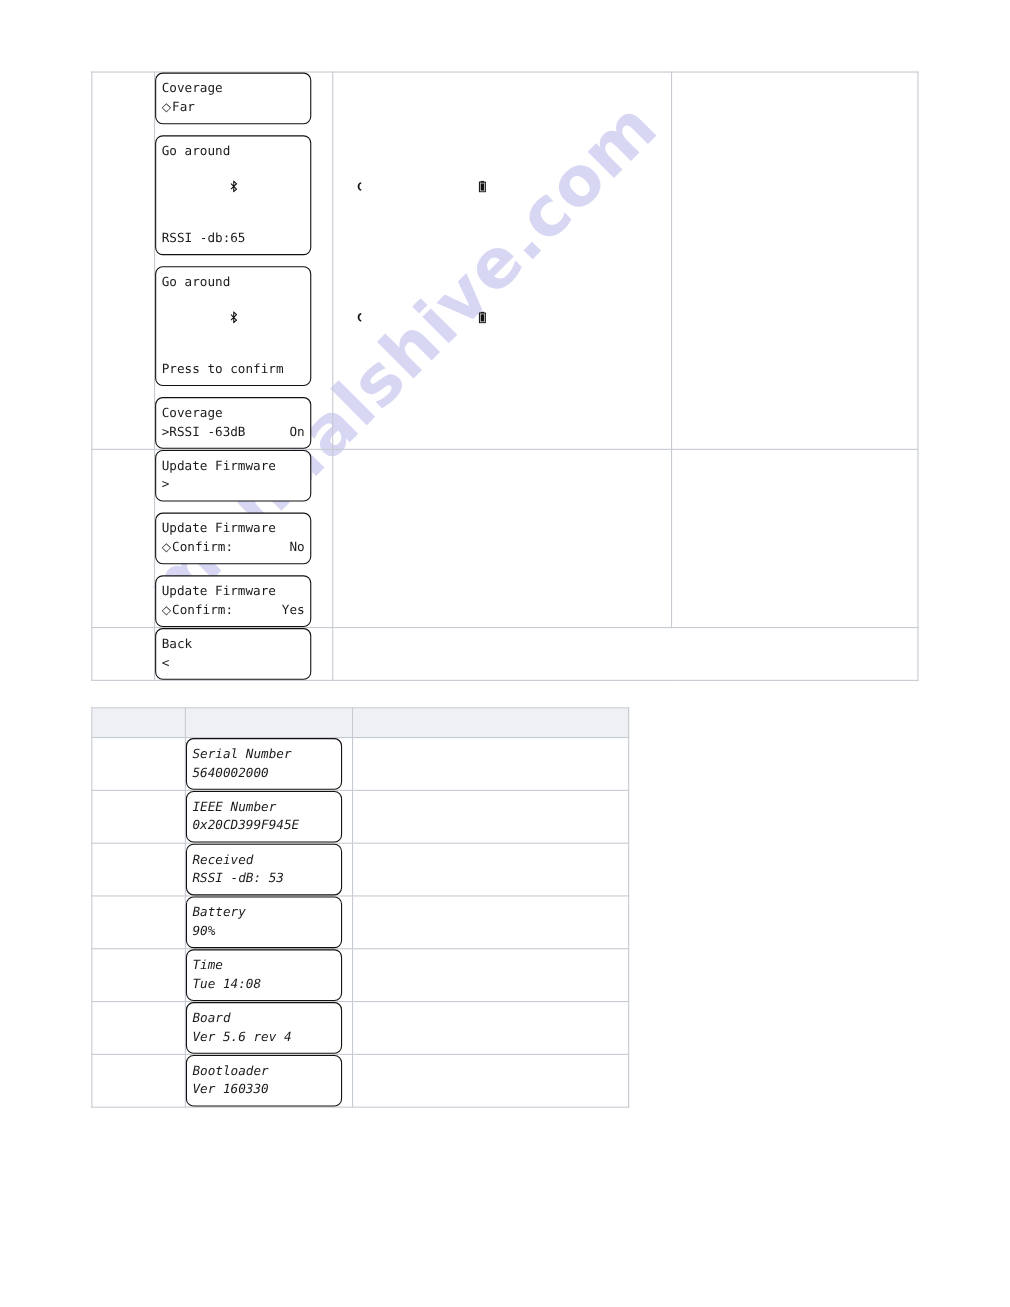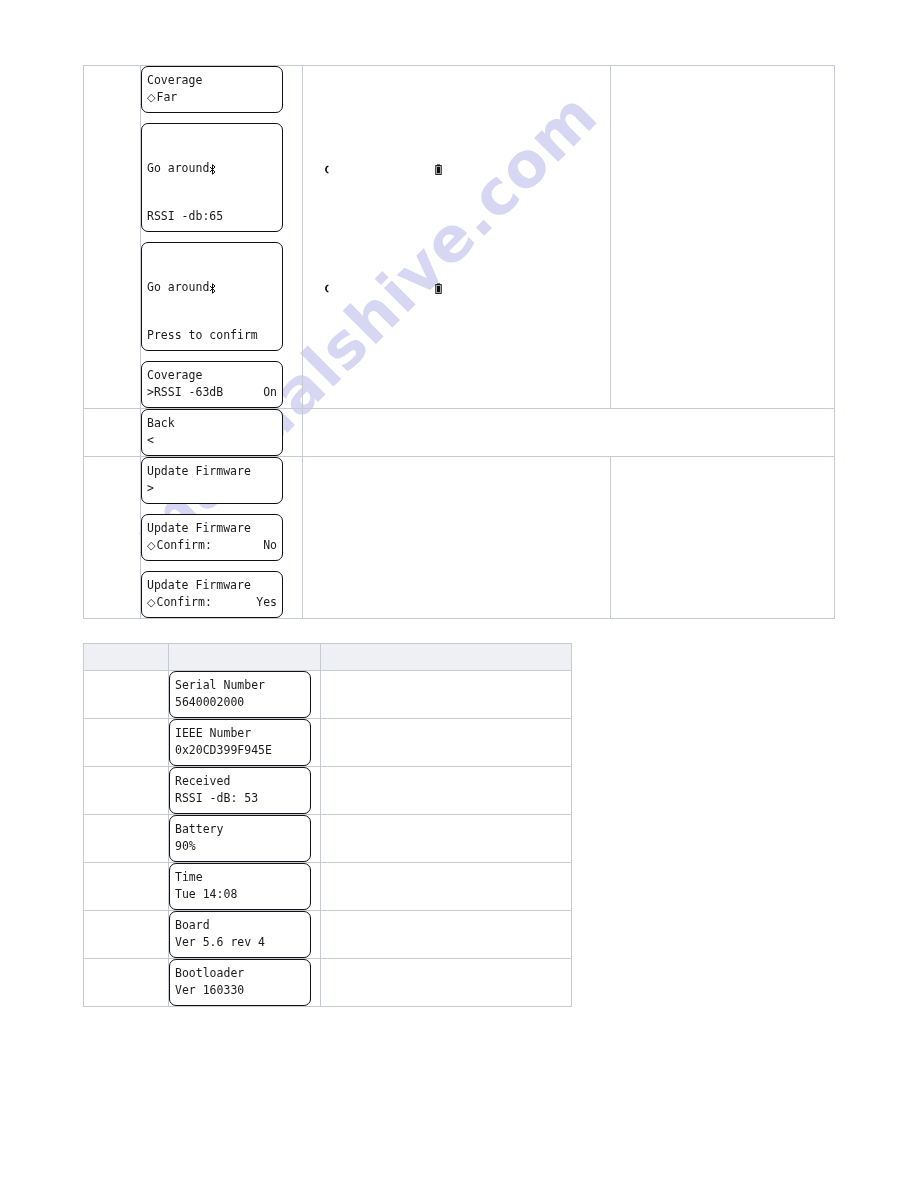--- a/index.html
+++ b/index.html
@@ -82,23 +82,23 @@
     position:relative;
   }
   #table-one .lcd{ width:142px; }
   #table-two .lcd{ width:142px; }
 
   .lcd .row{
     display:flex;
     align-items:baseline;
     white-space:pre;
   }
-  .lcd .row.spread{ justify-content:space-between;align-items:center; }
-
-  .lcd-line{ white-space:pre; }
+  .lcd .row.spread{ justify-content:space-between; }
+
+  .lcd-line{ white-space:pre;font-style:italic; }
 
   
   .dia{
     font-family:"DejaVu Sans", sans-serif;
     font-size:11px;
     line-height:17px;
     margin-right:1px;
   }
 
   
@@ -222,39 +222,20 @@
       <td>
           <div class="blank"></div>
         </td>
     </tr>
 
     <tr>
       <td>
           <div class="blank"></div>
         </td>
       <td class="cellpad">
-        <div class="lcd">
-          <div class="row">
-            <span>Back</span>
-          </div>
-          <div class="row">
-            <span>&lt;</span>
-          </div>
-        </div>
-      </td>
-      <td colspan="2">
-          <div class="blank"></div>
-        </td>
-    </tr>
-
-    <tr>
-      <td>
-          <div class="blank"></div>
-        </td>
-      <td class="cellpad">
 
         <div class="lcd" style="margin-bottom:10px;">
           <div class="row">
             <span>Update Firmware</span>
           </div>
           <div class="row">
             <span>&gt;</span>
           </div>
         </div>
 
@@ -276,20 +257,39 @@
             <span><span class="dia">◇</span><span>Confirm:</span></span>
             <span>Yes</span>
           </div>
         </div>
 
       </td>
       <td>
           <div class="blank"></div>
         </td>
       <td>
+          <div class="blank"></div>
+        </td>
+    </tr>
+
+    <tr>
+      <td>
+          <div class="blank"></div>
+        </td>
+      <td class="cellpad">
+        <div class="lcd">
+          <div class="row">
+            <span>Back</span>
+          </div>
+          <div class="row">
+            <span>&lt;</span>
+          </div>
+        </div>
+      </td>
+      <td colspan="2">
           <div class="blank"></div>
         </td>
     </tr>
   </tbody>
 </table>
 
 <table class="tbl" id="table-two">
   <colgroup>
     <col class="t2-narrow">
       <col class="t2-lcd">

